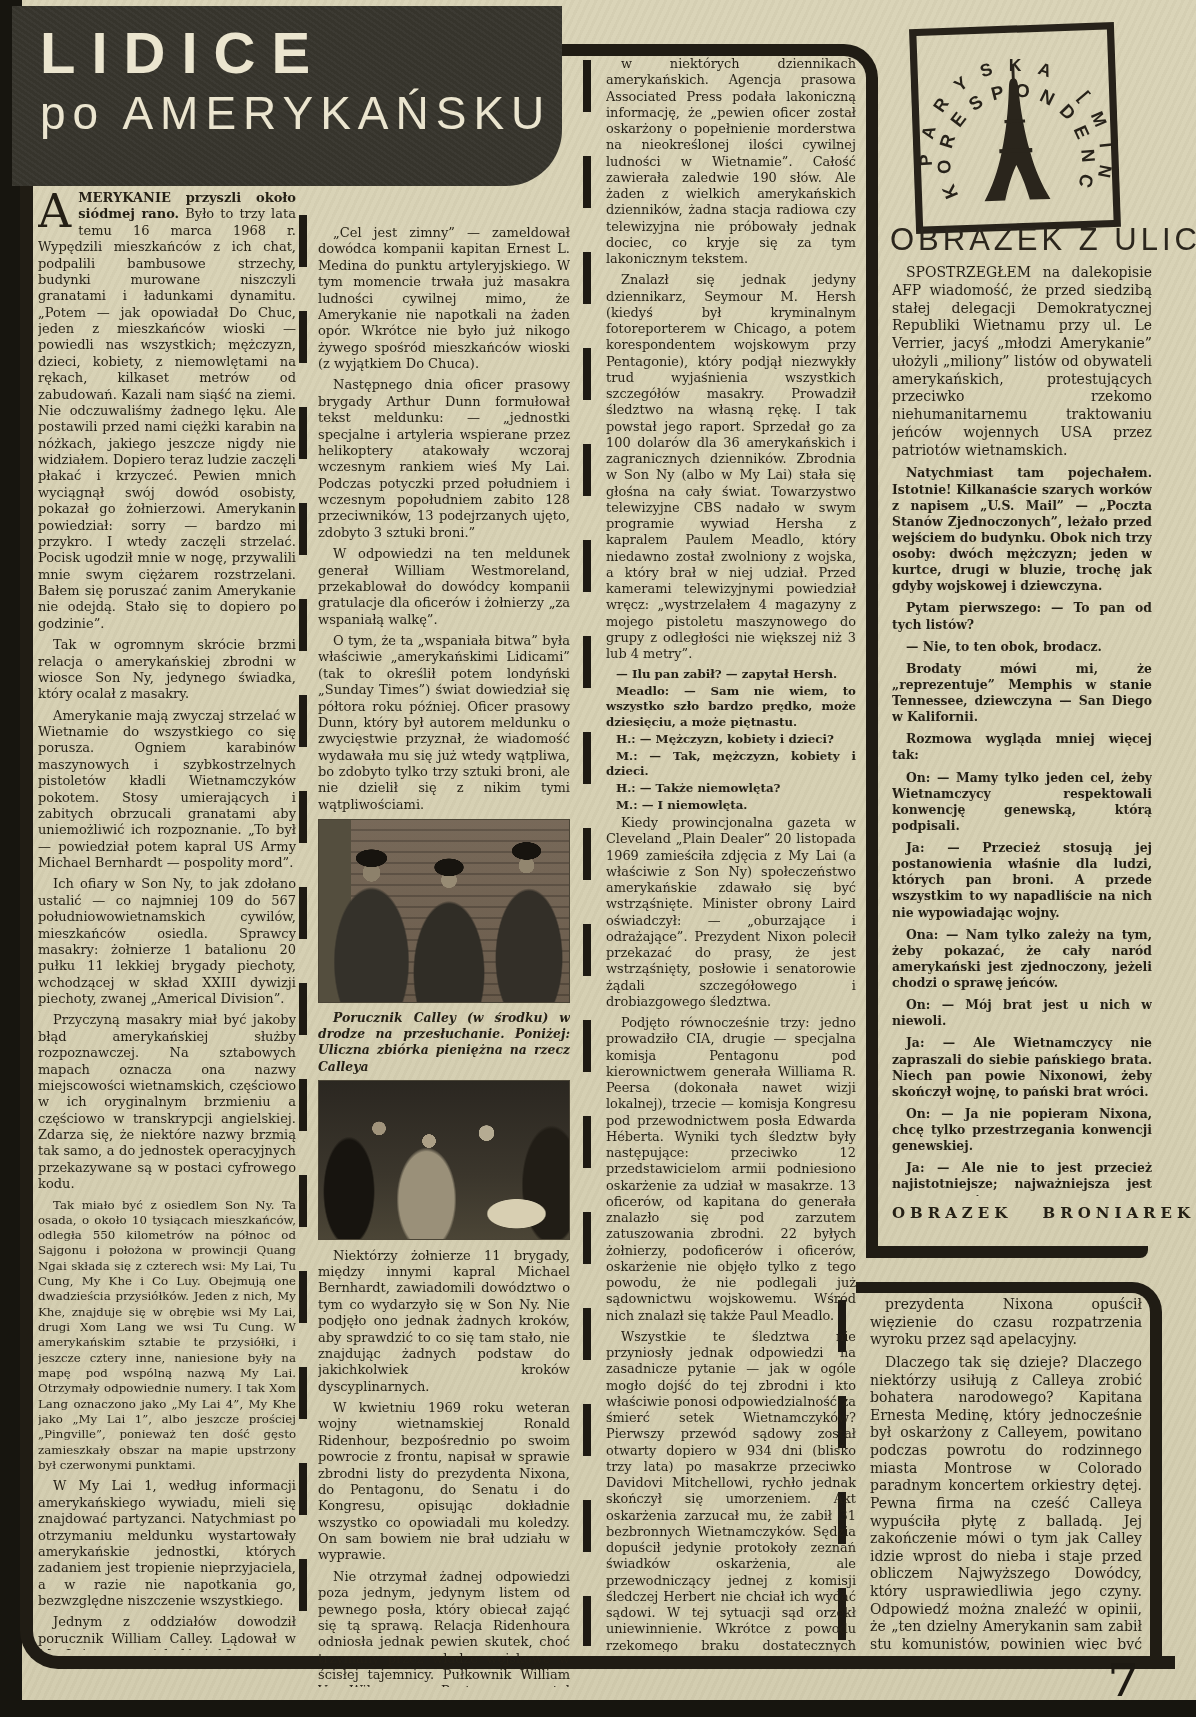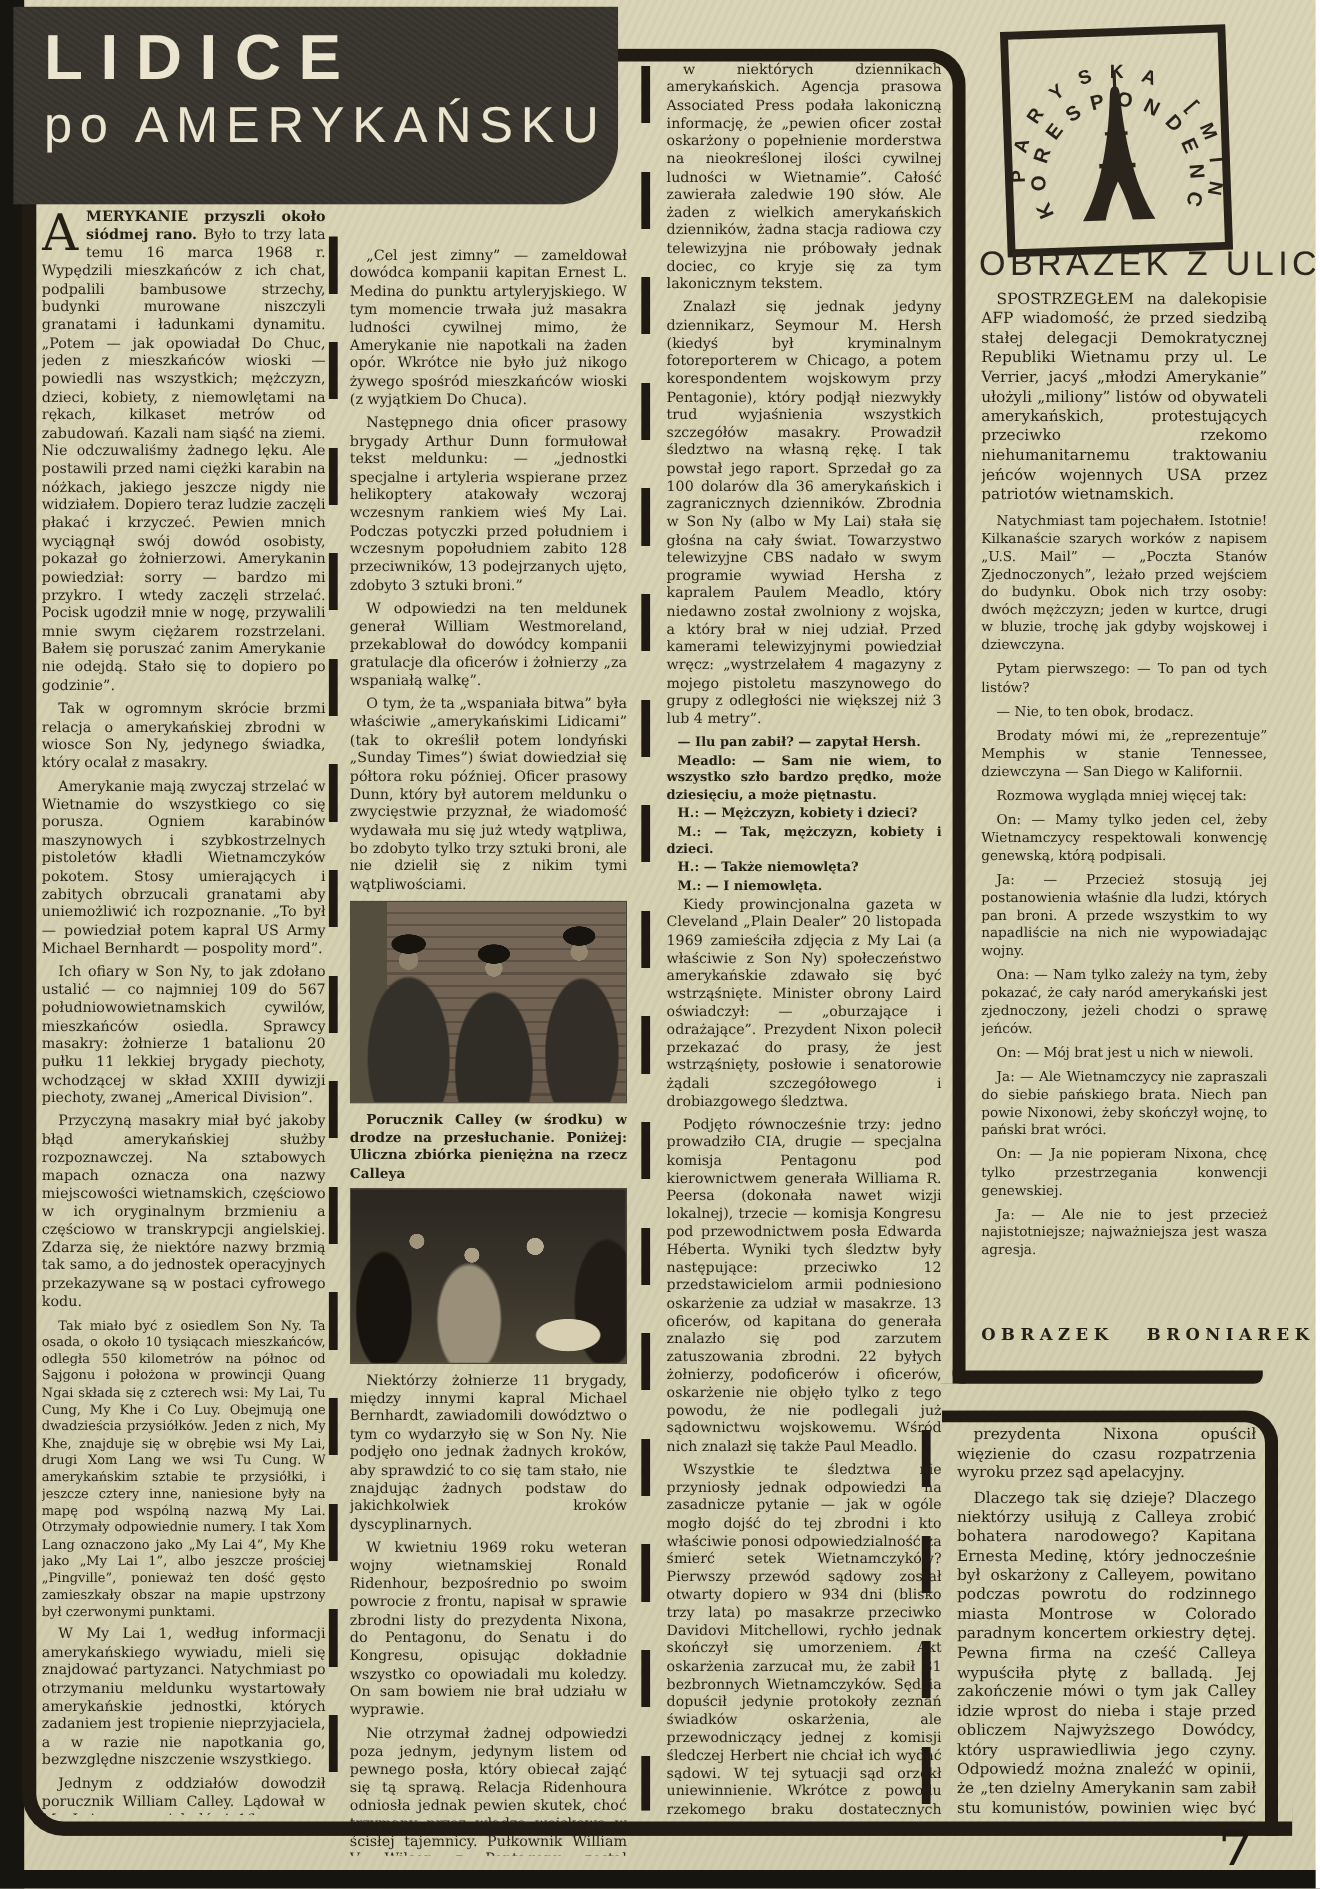--- a/index.html
+++ b/index.html
@@ -71,30 +71,30 @@
   .photo2{height:160px;margin:5px 0 8px;
     background:
       radial-gradient(ellipse 30px 15px at 79% 84%, #d8cfb2 95%, rgba(0,0,0,0)),
       radial-gradient(circle 8px at 67% 33%, #b5ab92 95%, rgba(0,0,0,0)),
       radial-gradient(circle 7px at 44% 38%, #ac9f86 95%, rgba(0,0,0,0)),
       radial-gradient(circle 7px at 24% 30%, #a1947c 95%, rgba(0,0,0,0)),
       radial-gradient(ellipse 30px 52px at 43% 75%, #9a9079 92%, rgba(0,0,0,0)),
       radial-gradient(ellipse 26px 55px at 12% 70%, #17140f 94%, rgba(0,0,0,0)),
       radial-gradient(ellipse 30px 60px at 93% 66%, #211d16 94%, rgba(0,0,0,0)),
       linear-gradient(180deg,#2b2721 0%,#3b362c 60%,#4b4536 100%);}
-  .caption{font-weight:700;font-size:12.4px;line-height:1.3;
+  .caption{font-style:italic;font-weight:700;font-size:12.4px;line-height:1.3;
       text-align:justify;margin:0 0 4px;}
 
   
   .stamp{position:absolute;left:912px;top:22px;width:206px;height:212px;transform:rotate(-2deg);}
   .obrazek-head{position:absolute;left:890px;top:222px;width:268px;
       font-family:"Liberation Sans",sans-serif;font-size:31px;letter-spacing:4px;
       color:#2b261d;white-space:nowrap;}
   .sidebar-col{left:892px;top:264px;width:260px;height:932px;font-size:12.4px;}
-  .sidebar-col p{margin:0 0 6px;text-indent:14px;font-weight:400;line-height:1.3;}
+  .sidebar-col p{margin:0 0 6px;text-indent:14px;font-weight:700;line-height:1.3;}
   .sidebar-col p.intro{font-weight:400;font-size:14px;line-height:1.27;}
   .signature{position:absolute;left:892px;top:1204px;width:260px;font-weight:700;
       font-size:15px;letter-spacing:5px;word-spacing:20px;white-space:nowrap;}
 
   
   .boxtext{left:870px;top:1296px;width:272px;height:354px;font-size:14px;}
   .pageno{position:absolute;left:1108px;top:1655px;font-size:44px;font-weight:700;color:#1d1912;}
 </style>
 </head>
 <body>

